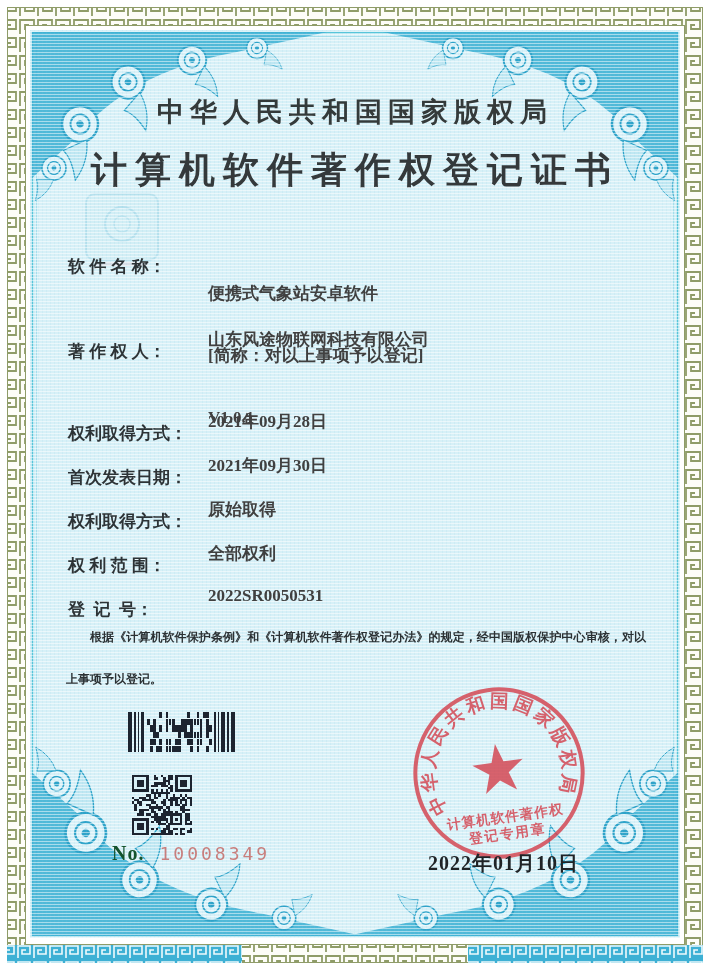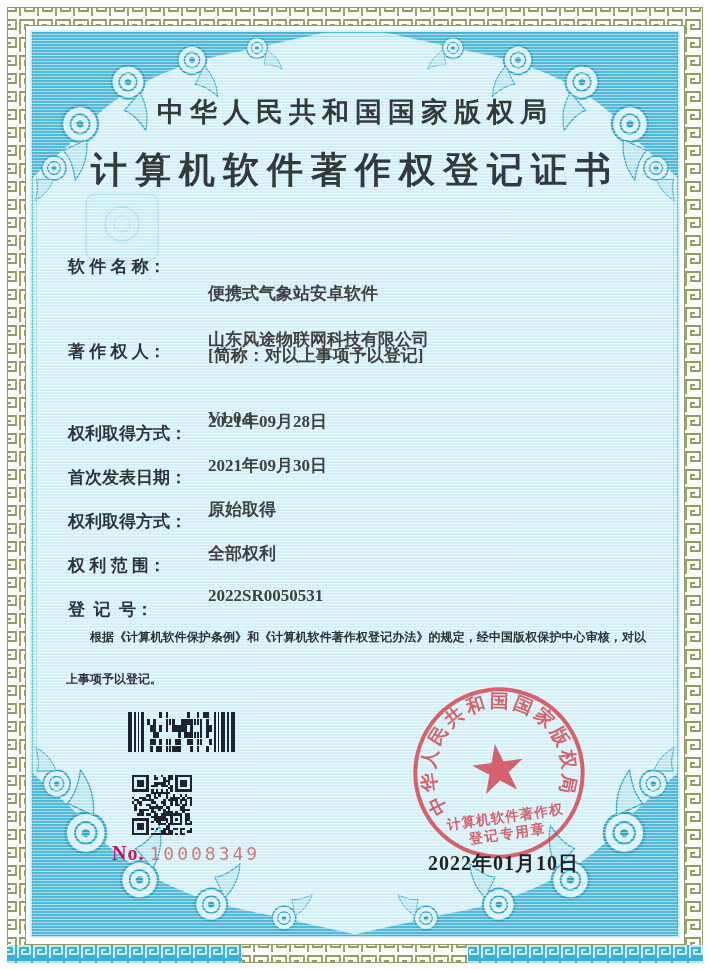--- a/index.html
+++ b/index.html
@@ -34,24 +34,24 @@
   .field-row .val{position:absolute;left:140px;top:0;color:#404040;white-space:pre;}
   .val-multiline div{line-height:22px;}
   .statement{
     position:absolute;left:66px;top:616px;width:580px;
     font-size:12px;font-weight:bold;color:#2b3134;line-height:42px;
     text-align:justify;text-indent:2em;
   }
   .barcode{position:absolute;left:128px;top:712px;width:108px;height:40px;}
   .qrcode{position:absolute;left:132px;top:775px;width:60px;height:60px;}
   .serial-line{position:absolute;left:112px;top:842px;font-size:20px;}
-  .serial-prefix{color:#be185d;font-weight:bold;letter-spacing:1px;}
+  .serial-prefix{color:#14532d;font-weight:bold;letter-spacing:1px;}
   .serial-number{
     font-family:"DejaVu Sans Mono","Liberation Mono",monospace;
-    color:#c4625e;opacity:.8;letter-spacing:3px;font-size:18px;
+    color:#c4625e;opacity:.8;letter-spacing:3px;font-size:18px;margin-left:10px;
   }
   .seal{position:absolute;left:410px;top:684px;width:178px;height:178px;opacity:.82;}
   .issue-date{
     position:absolute;left:428px;top:850px;font-size:20px;font-weight:bold;
     color:#1f2326;letter-spacing:1px;text-align:center;
   }
 </style>
 </head>
 <body>
 

